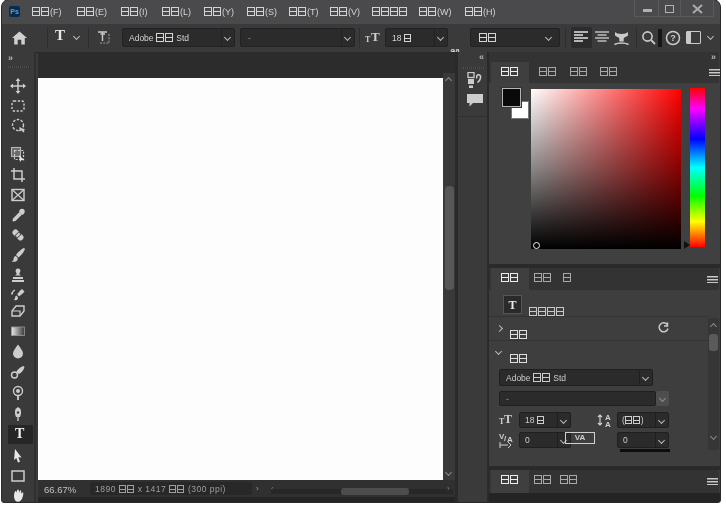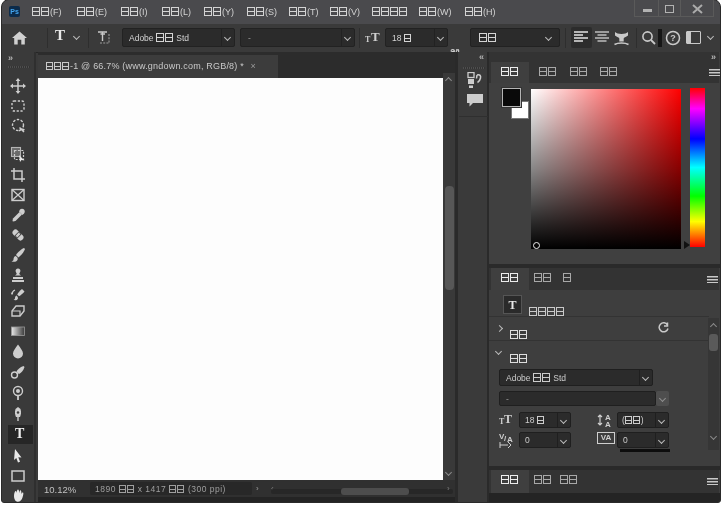--- a/index.html
+++ b/index.html
@@ -271,28 +271,27 @@
     <svg class="tool" style="top:468px" viewBox="0 0 16 16">
         <rect x="2" y="3" width="12" height="10" fill="none" stroke="#cdcdcd" stroke-width="1.5"></rect>
       </svg>
 
     <svg class="tool" style="top:488px" viewBox="0 0 16 16">
         <path d="M4 8 C4 5 5 3 5.8 3 C6.4 3 6.8 4 6.8 5.5 C6.8 3 7.3 1.5 8 1.5 C8.7 1.5 9.2 3 9.2 5.5 C9.4 3.5 9.9 2.2 10.5 2.3 C11.2 2.4 11.5 4 11.4 6 C11.8 4.8 12.4 4.2 13 4.5 C13.7 4.9 13.3 7 12.5 9.5 C11.7 12 10 14 7.5 13.8 C5.5 13.6 4 11 4 8 Z" fill="#e8e8e8"></path>
       </svg>
   </div>
 
   <div class="abs" id="tabbar"></div>
-  <div class="abs" id="tab1"><i class="c s"></i><i class="c s"></i><i class="c s"></i>-1 @ 66.7% (www.gndown.com, RGB/8) * <span style="color:#9a9a9a;padding-left:4px">×</span></div>
   <div class="abs" id="canvas"></div>
   <div class="abs" id="vscroll"></div>
   <div class="chev" style="left:444px;top:78px;transform:rotate(-135deg);border-color:#8a8a8a"></div>
   <div class="abs" style="left:443px;top:186px;width:9px;height:104px;background:#575757;border-radius:4px"></div>
   <div class="chev" style="left:444px;top:470px;border-color:#8a8a8a"></div>
   <div class="abs" id="statusbar">
-    <span style="position:absolute;left:6px;top:3.5px;font-size:9.5px">10.12%</span>
+    <span style="position:absolute;left:6px;top:3.5px;font-size:9.5px">66.67%</span>
     <span style="position:absolute;left:52px;top:2px;width:162px;height:13px;background:#282828;border-radius:2px"></span>
     <span style="position:absolute;left:57px;top:4px;color:#9f9f9f;font-size:8.5px;letter-spacing:0.5px">1890 <i class="c s"></i><i class="c s"></i> x 1417 <i class="c s"></i><i class="c s"></i> (300 ppi)</span>
     <span style="position:absolute;left:218px;top:4px;color:#9f9f9f;font-size:8px">›</span>
     <span style="position:absolute;left:233px;top:4px;color:#7f7f7f;font-size:8px">‹</span>
     <span style="position:absolute;left:233px;top:9px;width:182px;height:5px;background:#272727;border-radius:2px"></span>
     <span style="position:absolute;left:303px;top:8px;width:68px;height:7px;background:#4d4d4d;border-radius:3px"></span>
     <span style="position:absolute;left:409px;top:4px;color:#7f7f7f;font-size:8px">›</span>
   </div>
   <div class="abs" id="belowstatus"></div>
 
@@ -392,21 +391,21 @@
         <span style="position:absolute;left:5px;top:2px">/</span>
         <span style="position:absolute;left:8px;top:3px">A</span>
       <svg style="position:absolute;left:0;top:10px" width="14" height="6" viewBox="0 0 14 6">
           <path d="M1 0 V6 M1 3 H9 M9 0 L12 3 L9 6" stroke="#cfcfcf" stroke-width="1" fill="none"></path>
         </svg>
     </div>
     <div class="dd" style="left:517px;top:432px;width:52px;height:16px;line-height:15px">
       <span style="padding-left:5px">0</span>
       <span class="cv" style="border-left:1px solid #1f1f1f"></span><span class="chev" style="right:4px;top:5px"></span>
     </div>
-    <div class="abs" style="left:595px;top:432px;width:18px;height:12px;border:1.2px solid #cfcfcf;color:#cfcfcf;font-size:8px;font-weight:bold;text-align:center;line-height:10px">VA</div>
+    <div class="abs" style="left:563px;top:432px;width:30px;height:12px;border:1.2px solid #cfcfcf;color:#cfcfcf;font-size:8px;font-weight:bold;text-align:center;line-height:10px">VA</div>
     <div class="dd" style="left:615px;top:432px;width:52px;height:16px;line-height:15px">
       <span style="padding-left:5px">0</span>
       <span class="cv" style="border-left:1px solid #1f1f1f"></span><span class="chev" style="right:4px;top:5px"></span>
     </div>
     <div class="abs" style="left:618px;top:449px;width:50px;height:3px;background:#0d0d0d"></div>
 
     <div class="abs" style="left:706px;top:318px;width:11px;height:132px;background:#363636"></div>
     <div class="chev" style="left:709px;top:324px;transform:rotate(-135deg);border-color:#8a8a8a"></div>
     <div class="abs" style="left:707px;top:334px;width:9px;height:17px;background:#5a5a5a;border-radius:3px"></div>
     <div class="chev" style="left:709px;top:434px;border-color:#8a8a8a"></div>

